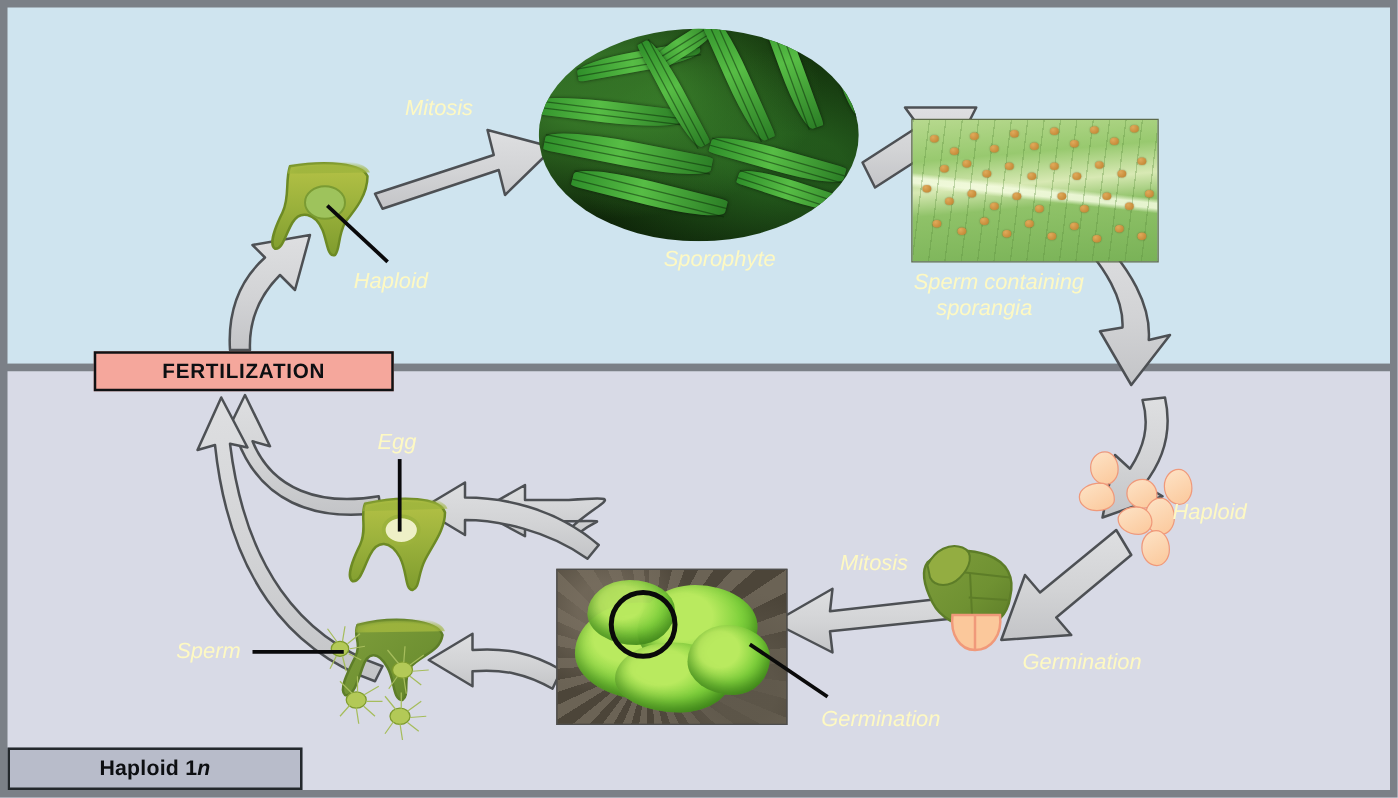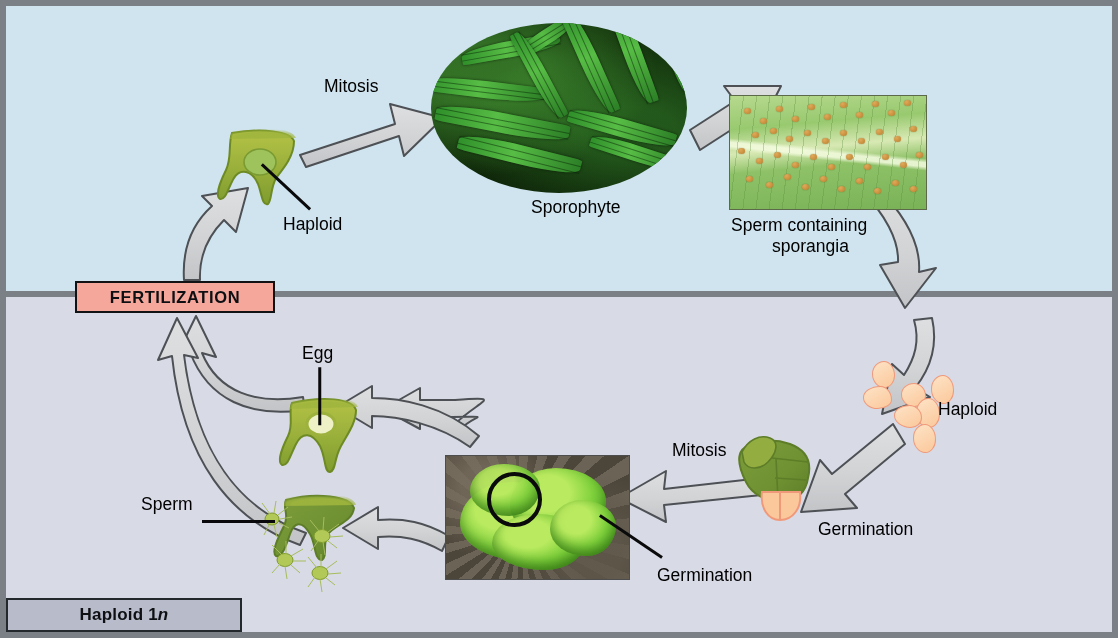--- a/index.html
+++ b/index.html
@@ -44,31 +44,32 @@
     background:#f5a79c;
     color:#0d0f12;
     font-weight:bold;
     font-size:16.5px;
     letter-spacing:.6px;
     text-align:center;
     line-height:28px;
     height:32px;
     z-index:6;
   }
-  #box-fertilization{left:75px;top:281px;width:200px;}
+  #box-fertilization{left:75px;top:281px;width:240px;}
   #box-meiosis{left:793px;top:281px;width:240px;}
 
   
   .lbl{
     position:absolute;
     font-size:17.5px;
-    color:#000000;
+    color:#fef9c3;
     white-space:pre;
     line-height:21px;
     z-index:7;
+    font-style:italic;
   }
 
   
   .photo{position:absolute;overflow:hidden;z-index:3;}
 
   
   #photo-sporophyte{
     left:431px;top:23px;width:256px;height:170px;
     border-radius:50%;
     background:
@@ -330,21 +331,21 @@
   <div class="ploidy-box" id="ploidy-haploid">
     <span>Haploid 1</span><i>n</i>
   </div>
 
   <div class="process-box" id="box-fertilization">FERTILIZATION</div>
 
   <div class="lbl" style="left:324px;top:76px;">Mitosis</div>
   <div class="lbl" style="left:283px;top:214px;">Haploid</div>
   <div class="lbl" style="left:508px;top:197px;margin-left:23px;">Sporophyte</div>
   <div class="lbl" style="left:731px;top:215px;">Sperm containing</div>
-  <div class="lbl" style="left:772px;top:236px;text-align:right;">sporangia</div>
+  <div class="lbl" style="left:749px;top:236px;text-align:right;">sporangia</div>
   <div class="lbl" style="left:938px;top:399px;">Haploid</div>
   <div class="lbl" style="left:818px;top:519px;">Germination</div>
   <div class="lbl" style="left:672px;top:440px;">Mitosis</div>
   <div class="lbl" style="left:657px;top:565px;">Germination</div>
   <div class="lbl" style="left:302px;top:343px;">Egg</div>
-  <div class="lbl" style="left:141px;top:494px;">Sperm</div>
+  <div class="lbl" style="left:141px;top:510px;">Sperm</div>
 
 </div>
 
 </body></html>

